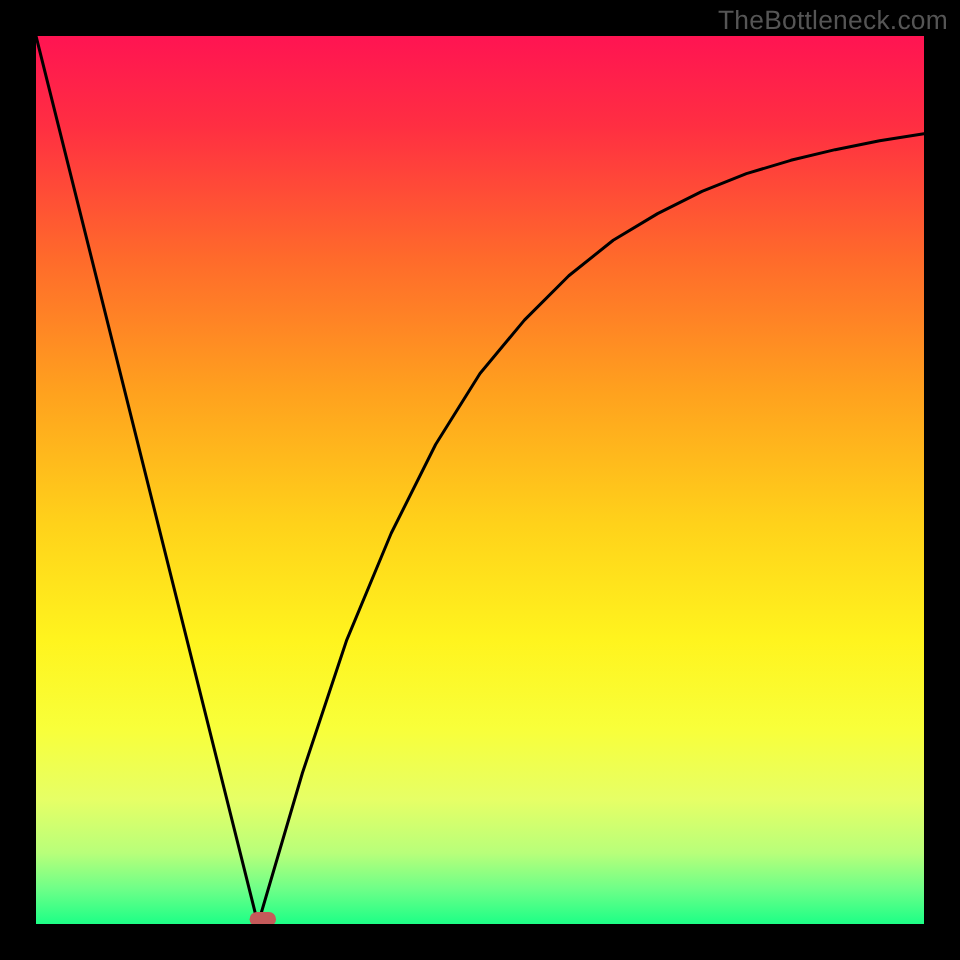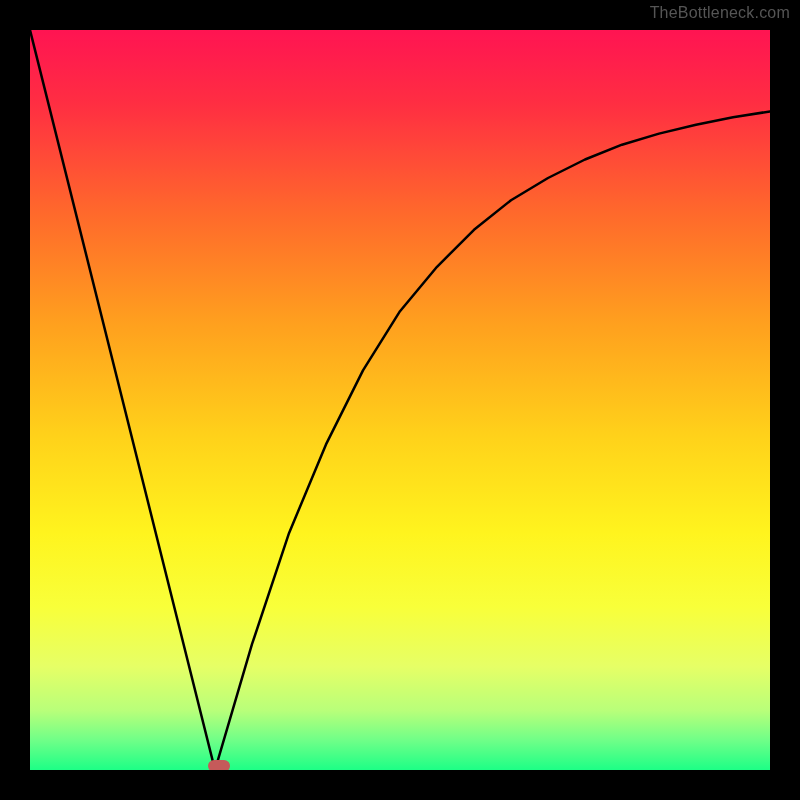--- a/index.html
+++ b/index.html
@@ -25,21 +25,21 @@
     left: 30px;
     width: 740px;
     height: 740px;
     overflow: hidden;
   }
   .watermark {
     position: absolute;
     top: 4px;
     right: 10px;
     color: #555;
-    font-size: 16px;
+    font-size: 22px;
     letter-spacing: 0.2px;
     font-weight: 500;
   }
   .marker {
     position: absolute;
     width: 22px;
     height: 12px;
     background: #c55a5a;
     border-radius: 6px;
     transform: translate(-50%, -50%);

